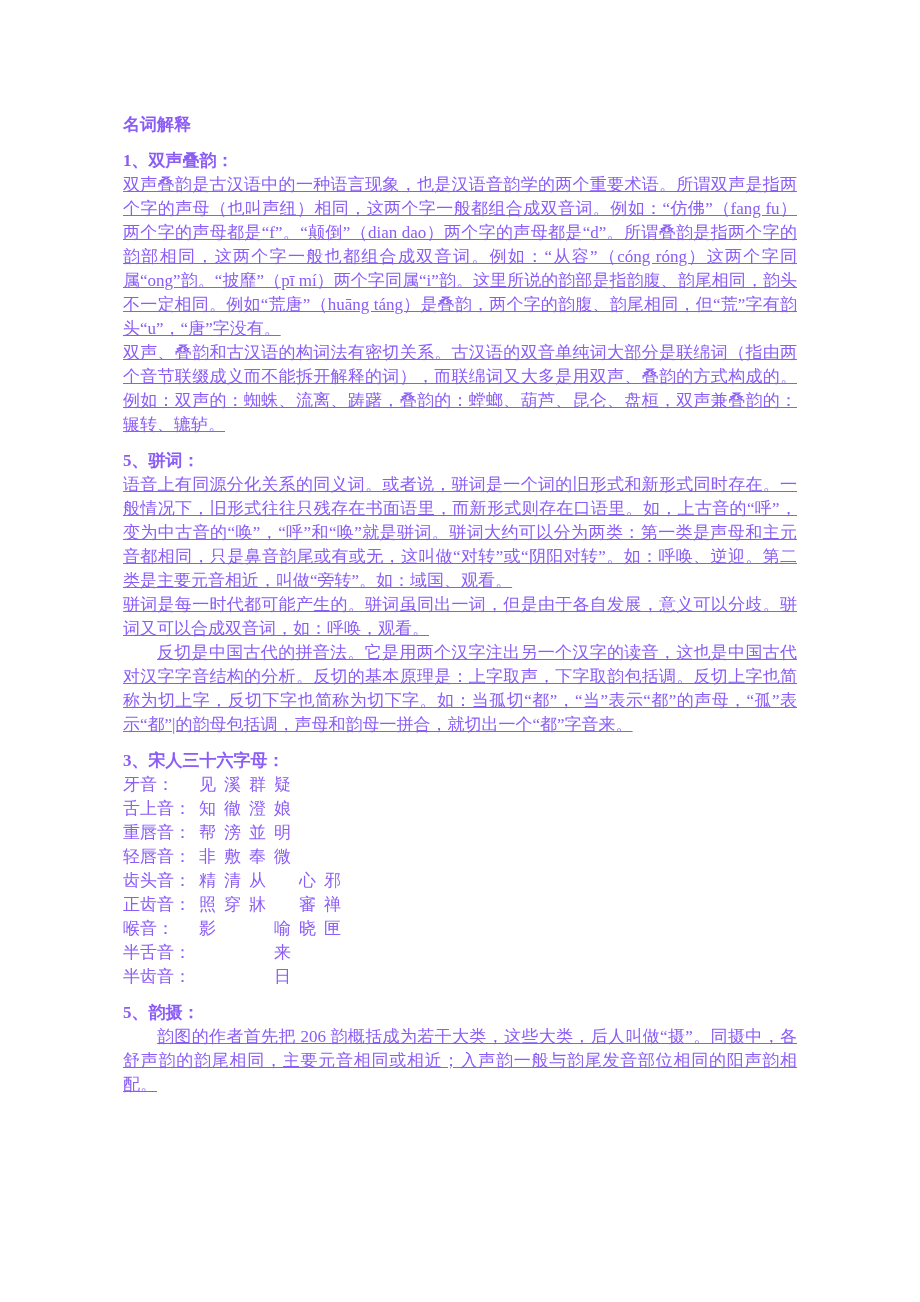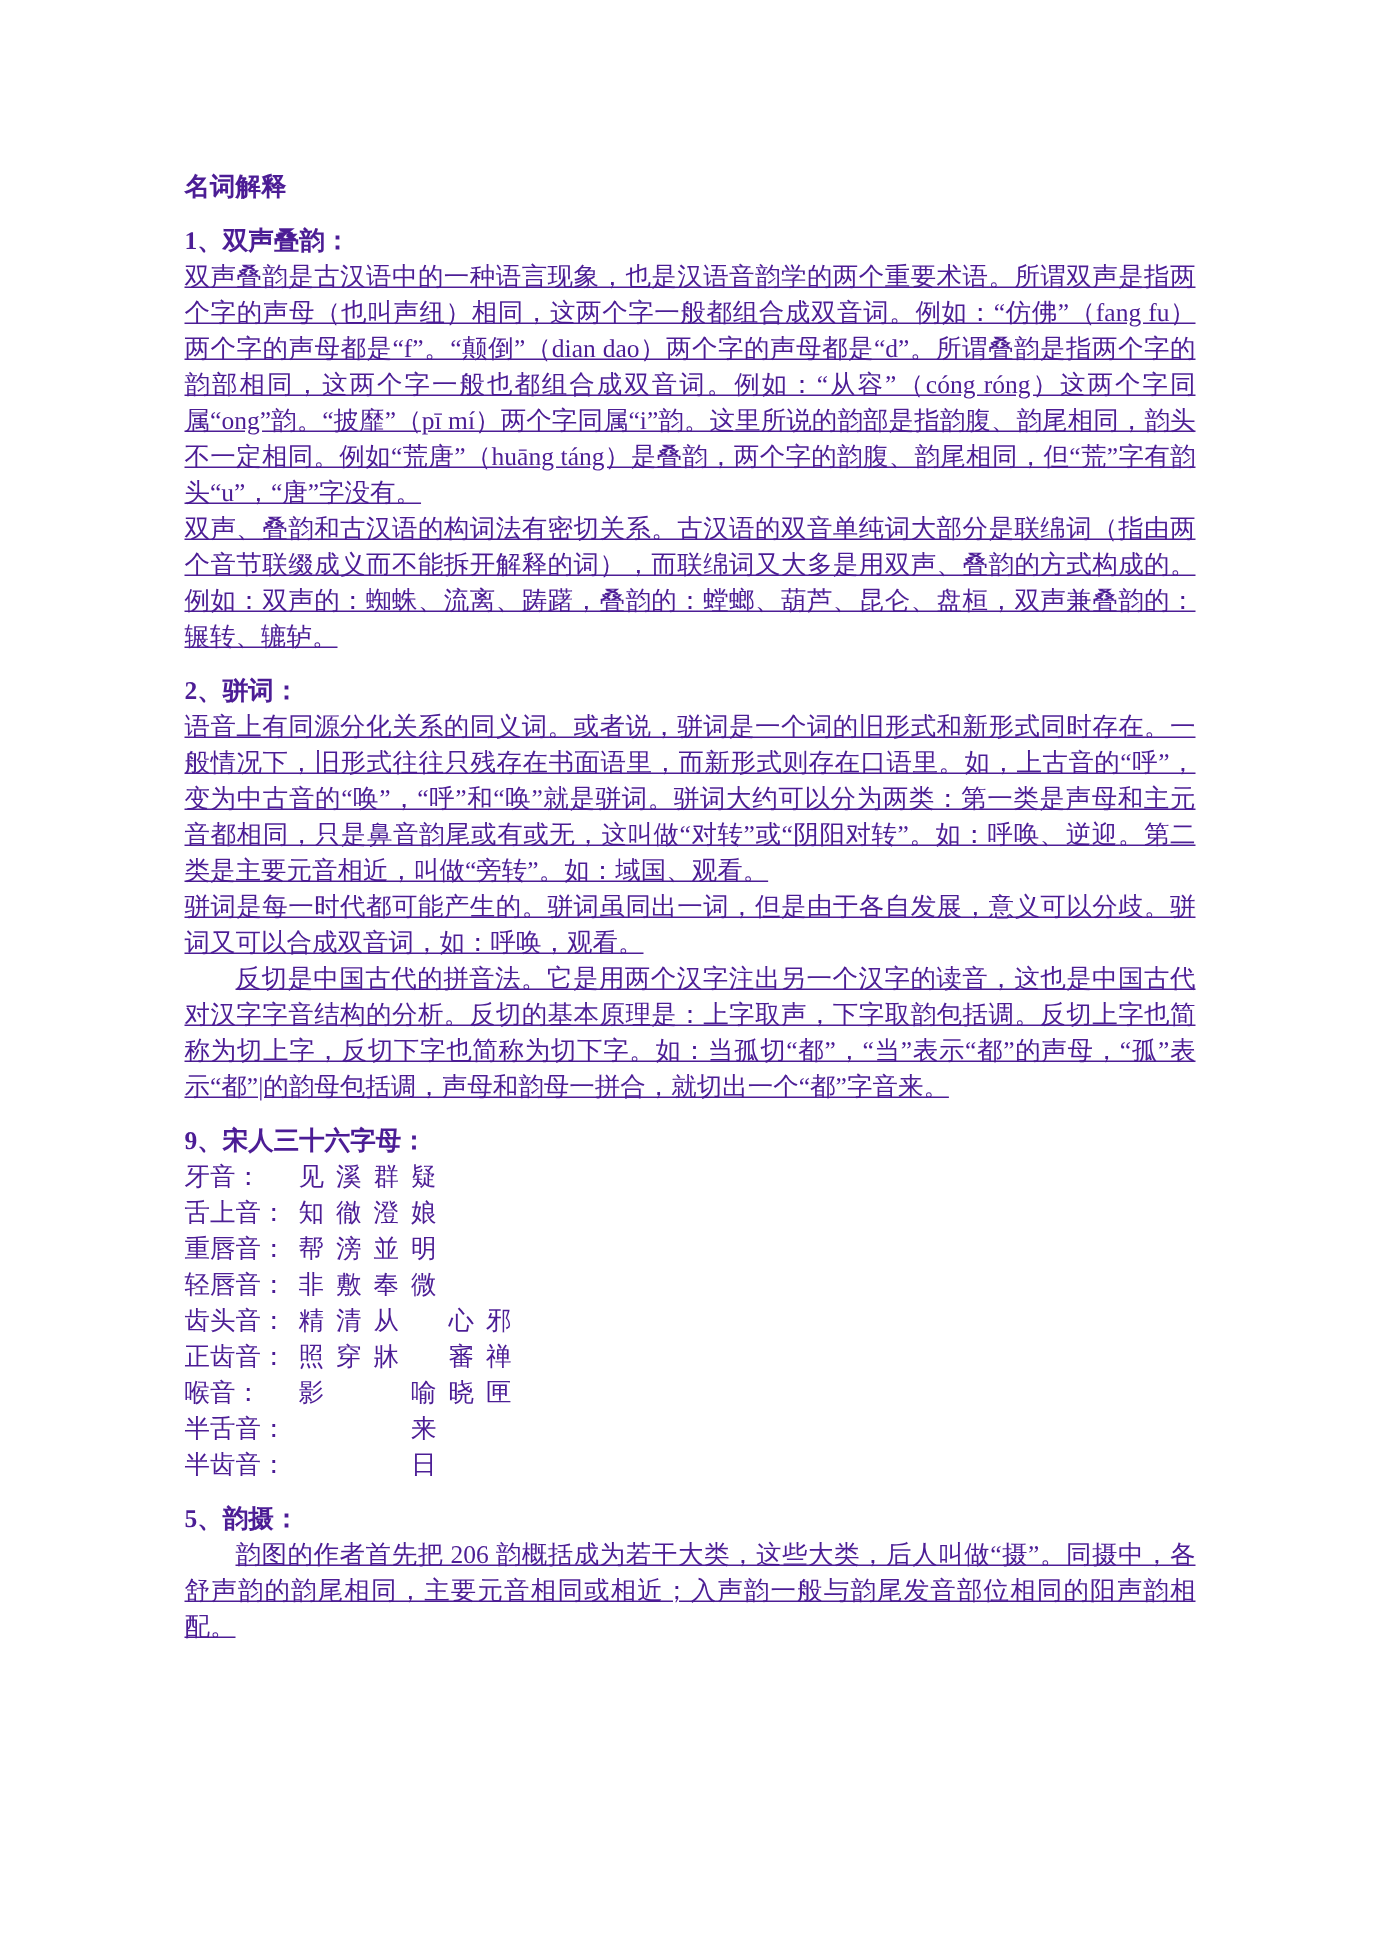--- a/index.html
+++ b/index.html
@@ -3,21 +3,21 @@
 <meta charset="utf-8">
 <style>
   html, body { margin: 0; padding: 0; background: #ffffff; }
   .page {
     position: relative;
     width: 920px;
     height: 1302px;
     background: #ffffff;
     box-sizing: border-box;
     padding: 113px 123px 0 123px;
-    color: #4c1d95;
+    color: #8b5cf6;
     font-family: "Liberation Serif", "DejaVu Serif", serif;
     font-size: 17px;
     line-height: 24px;
     overflow: hidden;
   }
   .doc-title {
     margin: 0;
     font-size: 17px;
     line-height: 24px;
     font-weight: bold;
@@ -41,25 +41,25 @@
 </style>
 </head>
 <body>
 
 <div class="page">
   <h1 class="doc-title">名词解释</h1>
   <div>
       <div class="heading">1、双声叠韵：</div>
       <p class="para">双声叠韵是古汉语中的一种语言现象，也是汉语音韵学的两个重要术语。所谓双声是指两个字的声母（也叫声纽）相同，这两个字一般都组合成双音词。例如：“仿佛”（fang fu）两个字的声母都是“f”。“颠倒”（dian dao）两个字的声母都是“d”。所谓叠韵是指两个字的韵部相同，这两个字一般也都组合成双音词。例如：“从容”（cóng róng）这两个字同属“ong”韵。“披靡”（pī mí）两个字同属“i”韵。这里所说的韵部是指韵腹、韵尾相同，韵头不一定相同。例如“荒唐”（huāng táng）是叠韵，两个字的韵腹、韵尾相同，但“荒”字有韵头“u”，“唐”字没有。</p>
       <p class="para">双声、叠韵和古汉语的构词法有密切关系。古汉语的双音单纯词大部分是联绵词（指由两个音节联缀成义而不能拆开解释的词），而联绵词又大多是用双声、叠韵的方式构成的。例如：双声的：蜘蛛、流离、踌躇，叠韵的：螳螂、葫芦、昆仑、盘桓，双声兼叠韵的：辗转、辘轳。</p>
-      <div class="heading">2、骈词：</div>
+      <div class="heading">5、骈词：</div>
       <p class="para">语音上有同源分化关系的同义词。或者说，骈词是一个词的旧形式和新形式同时存在。一般情况下，旧形式往往只残存在书面语里，而新形式则存在口语里。如，上古音的“呼”，变为中古音的“唤”，“呼”和“唤”就是骈词。骈词大约可以分为两类：第一类是声母和主元音都相同，只是鼻音韵尾或有或无，这叫做“对转”或“阴阳对转”。如：呼唤、逆迎。第二类是主要元音相近，叫做“旁转”。如：域国、观看。</p>
       <p class="para">骈词是每一时代都可能产生的。骈词虽同出一词，但是由于各自发展，意义可以分歧。骈词又可以合成双音词，如：呼唤，观看。</p>
       <p class="para indent">反切是中国古代的拼音法。它是用两个汉字注出另一个汉字的读音，这也是中国古代对汉字字音结构的分析。反切的基本原理是：上字取声，下字取韵包括调。反切上字也简称为切上字，反切下字也简称为切下字。如：当孤切“都”，“当”表示“都”的声母，“孤”表示“都”|的韵母包括调，声母和韵母一拼合，就切出一个“都”字音来。</p>
-      <div class="heading">9、宋人三十六字母：</div>
+      <div class="heading">3、宋人三十六字母：</div>
       <div class="initials-table">
         <div class="trow">
           <span class="tlabel">牙音：</span>
           <span class="tcell">见</span>
           <span class="tcell">溪</span>
           <span class="tcell">群</span>
           <span class="tcell">疑</span>
           <span class="tcell"></span>
           <span class="tcell"></span>
         </div>

